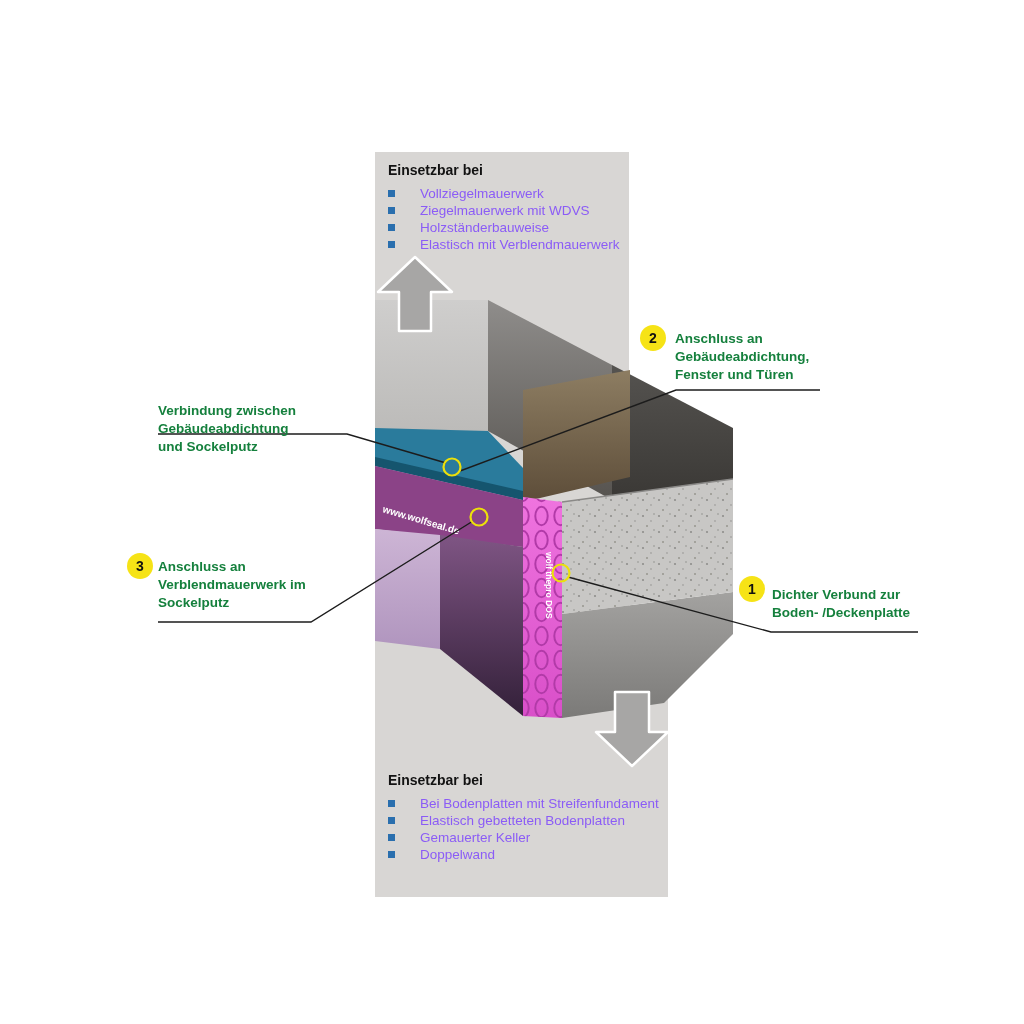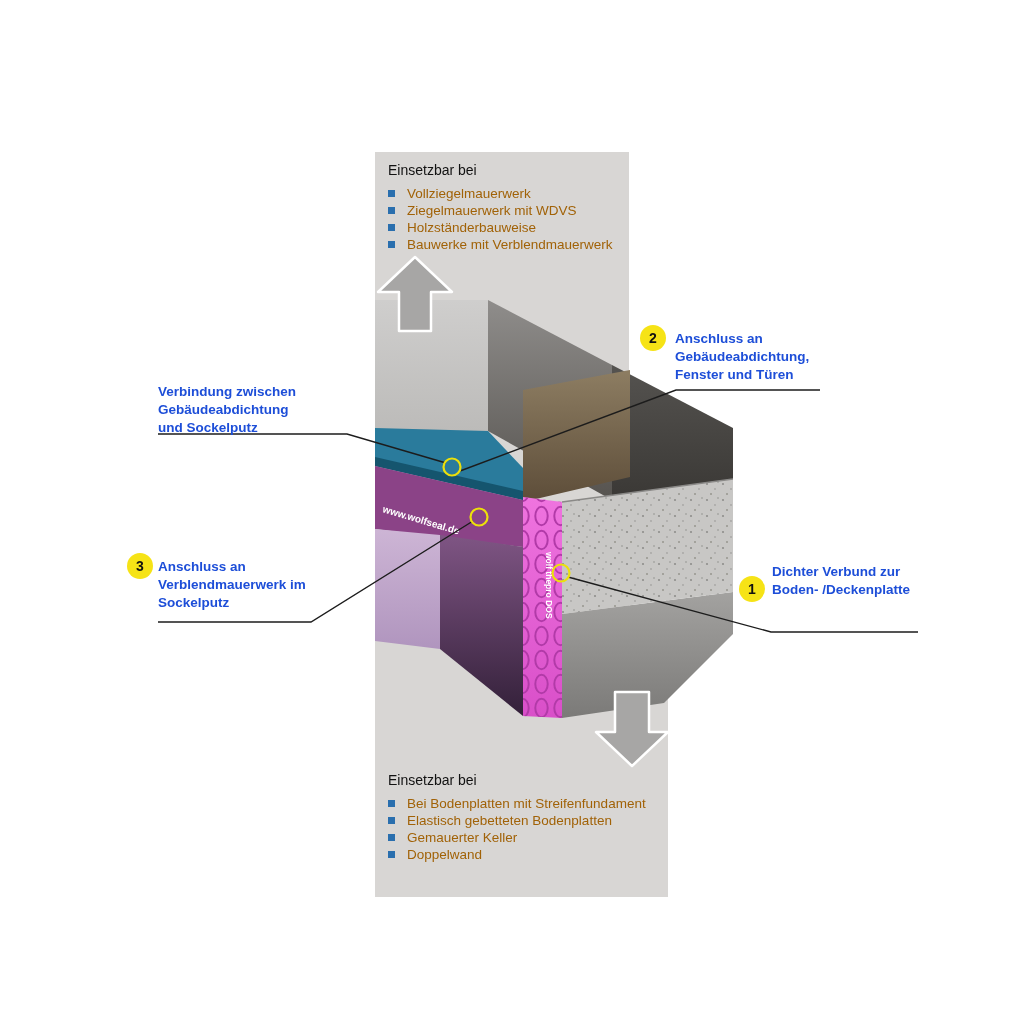--- a/index.html
+++ b/index.html
@@ -8,25 +8,25 @@
 
   .panel { position:absolute; background:#d8d6d4; }
   .panel.top { left:375px; top:152px; width:254px; height:474px; }
   .panel.bottom { left:375px; top:626px; width:293px; height:271px; }
 
   svg.scene { position:absolute; left:0; top:0; width:1024px; height:1024px; }
 
   .list { position:absolute; z-index:5; }
   .list.top { left:388px; top:162px; }
   .list.bottom { left:388px; top:772px; }
-  .list-heading { font-weight:normal; font-size:14px; color:#121212; margin-bottom:7px; }
-  .list-item { display:flex; align-items:center; gap:12px; font-size:13.5px; color:#a16207; height:17px; }
+  .list-heading { font-weight:bold; font-size:14px; color:#121212; margin-bottom:7px; }
+  .list-item { display:flex; align-items:center; gap:25px; font-size:13.5px; color:#8b5cf6; height:17px; }
   .bullet { width:7px; height:7px; background:#2a6fae; flex:0 0 auto; }
 
-  .callout { position:absolute; z-index:6; font-weight:bold; font-size:13.5px; line-height:18px; color:#1d4ed8; white-space:nowrap; }
+  .callout { position:absolute; z-index:6; font-weight:bold; font-size:13.5px; line-height:18px; color:#15803d; white-space:nowrap; }
   .badge { position:absolute; z-index:7; width:26px; height:26px; border-radius:50%; background:#f6e316;
            display:flex; align-items:center; justify-content:center; font-weight:bold; font-size:14px; color:#111; }
 </style>
 </head>
 <body>
 
 <div class="canvas">
 
   <div class="panel top"></div>
   <div class="panel bottom"></div>
@@ -123,21 +123,21 @@
     <div class="list-item">
         <span class="bullet"></span>
         <span>Ziegelmauerwerk mit WDVS</span>
       </div>
     <div class="list-item">
         <span class="bullet"></span>
         <span>Holzständerbauweise</span>
       </div>
     <div class="list-item">
         <span class="bullet"></span>
-        <span>Bauwerke mit Verblendmauerwerk</span>
+        <span>Elastisch mit Verblendmauerwerk</span>
       </div>
   </div>
 
   <div class="list bottom">
     <div class="list-heading">Einsetzbar bei</div>
     <div class="list-item">
         <span class="bullet"></span>
         <span>Bei Bodenplatten mit Streifenfundament</span>
       </div>
     <div class="list-item">
@@ -147,21 +147,21 @@
     <div class="list-item">
         <span class="bullet"></span>
         <span>Gemauerter Keller</span>
       </div>
     <div class="list-item">
         <span class="bullet"></span>
         <span>Doppelwand</span>
       </div>
   </div>
 
-  <div class="callout" style="left:158px; top:383px;">
+  <div class="callout" style="left:158px; top:402px;">
     <div>Verbindung zwischen</div>
     <div>Gebäudeabdichtung</div>
     <div>und Sockelputz</div>
   </div>
 
   <div class="badge" style="left:640px; top:325px;">
     <span>2</span>
   </div>
   <div class="callout" style="left:675px; top:330px;">
     <div>Anschluss an</div>
@@ -174,18 +174,18 @@
   </div>
   <div class="callout" style="left:158px; top:558px;">
     <div>Anschluss an</div>
     <div>Verblendmauerwerk im</div>
     <div>Sockelputz</div>
   </div>
 
   <div class="badge" style="left:739px; top:576px;">
     <span>1</span>
   </div>
-  <div class="callout" style="left:772px; top:563px;">
+  <div class="callout" style="left:772px; top:586px;">
     <div>Dichter Verbund zur</div>
     <div>Boden- /Deckenplatte</div>
   </div>
 
 </div>
 
 </body></html>

